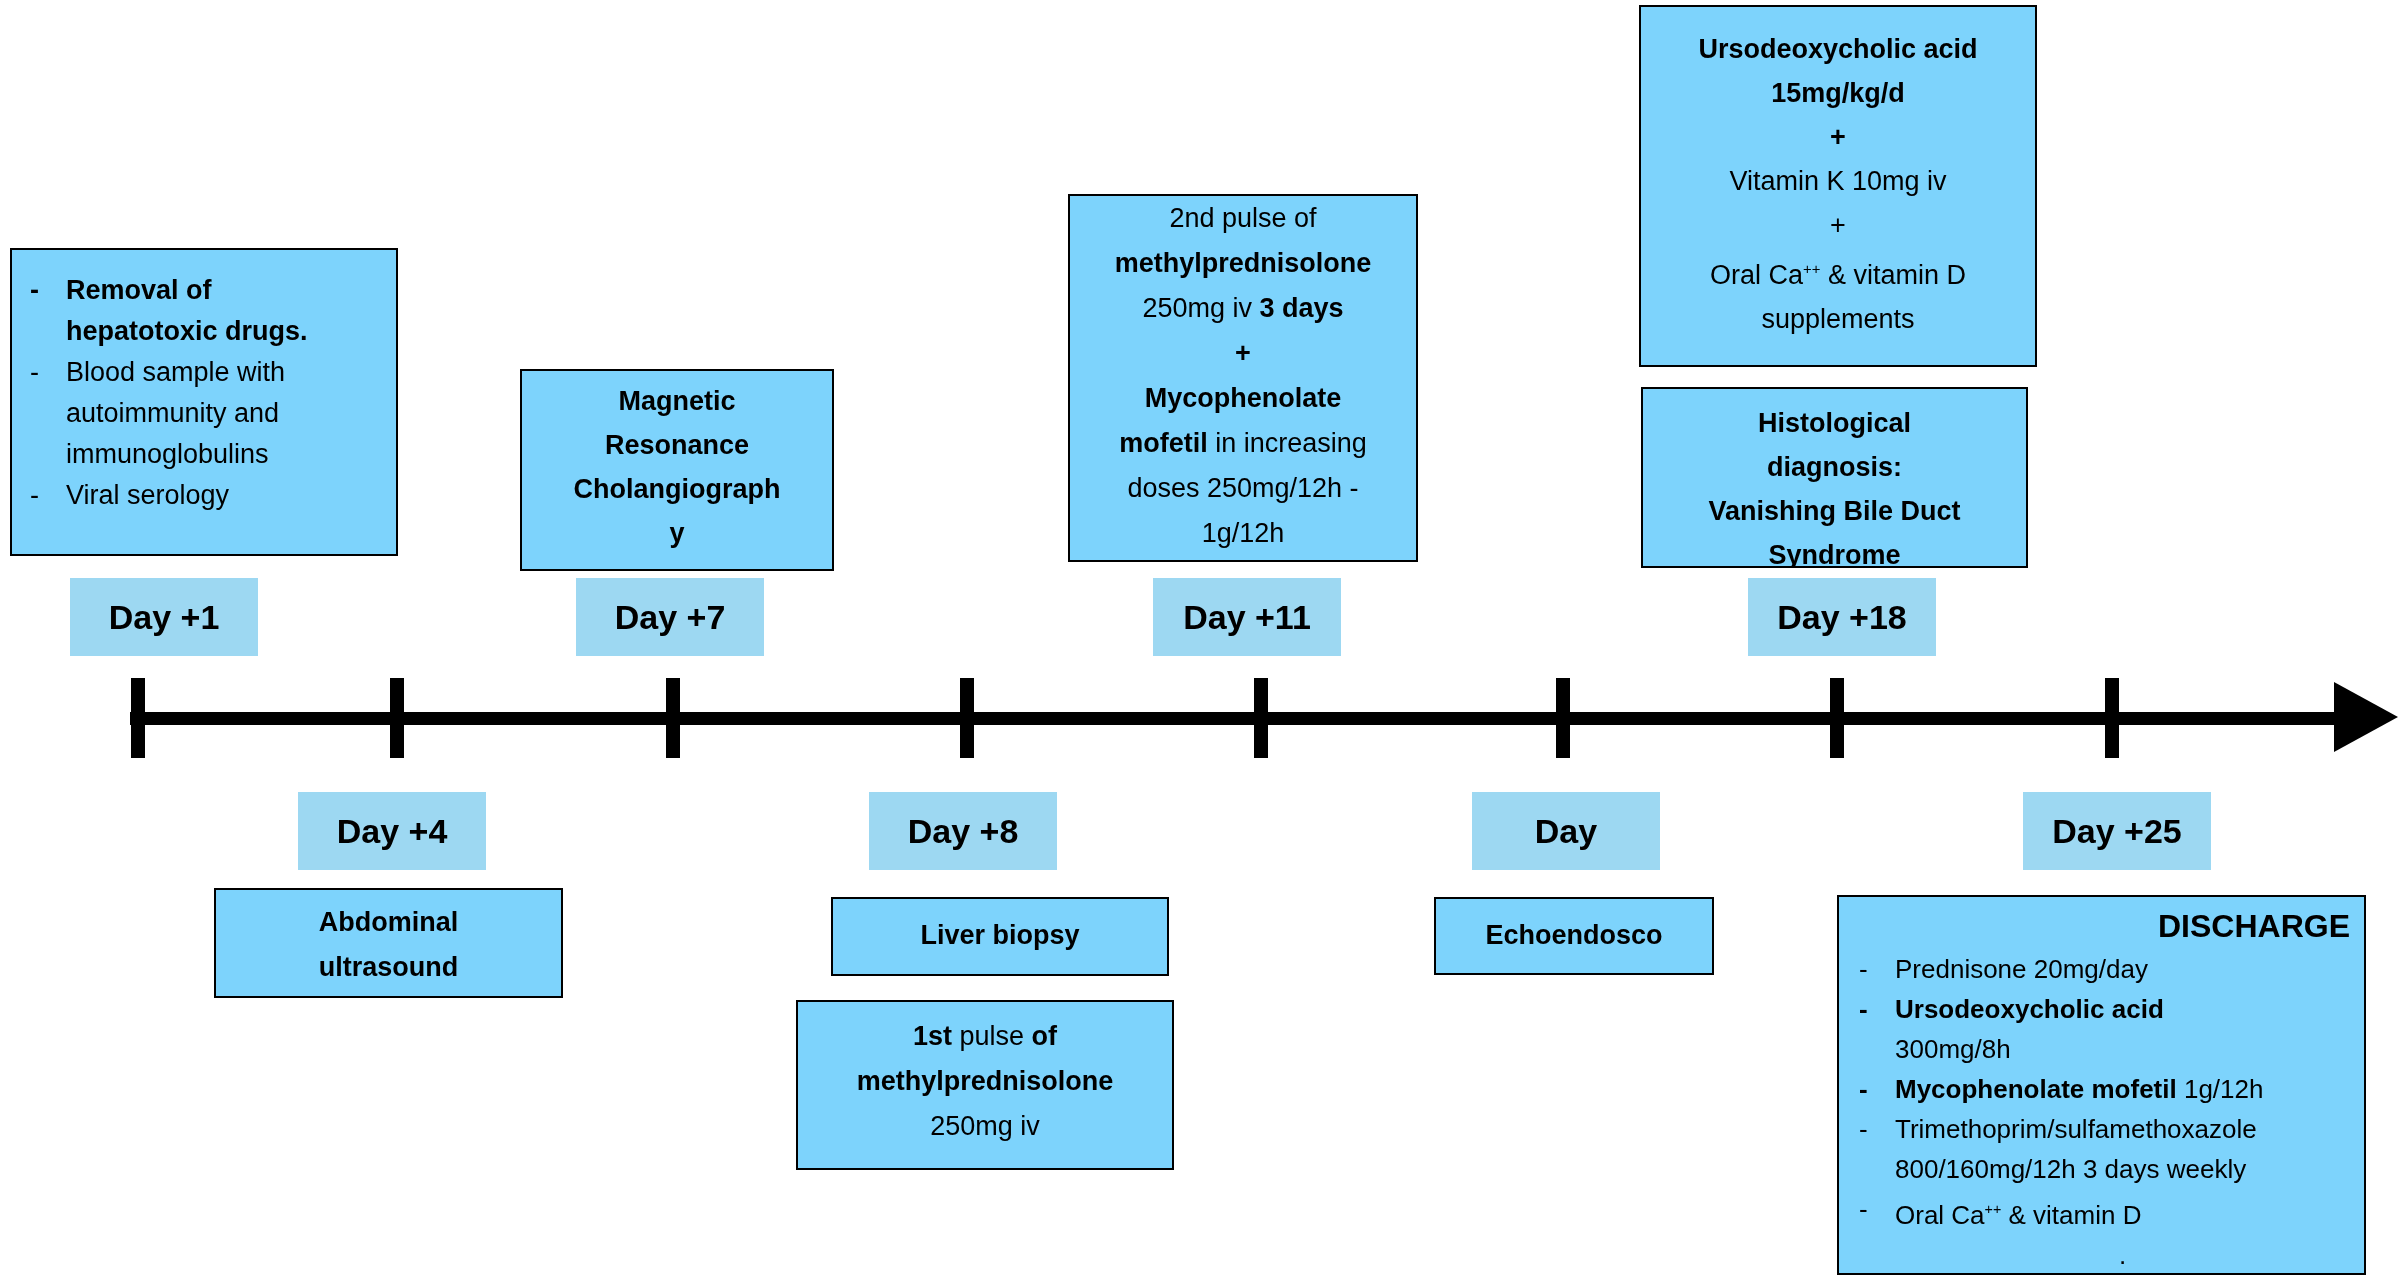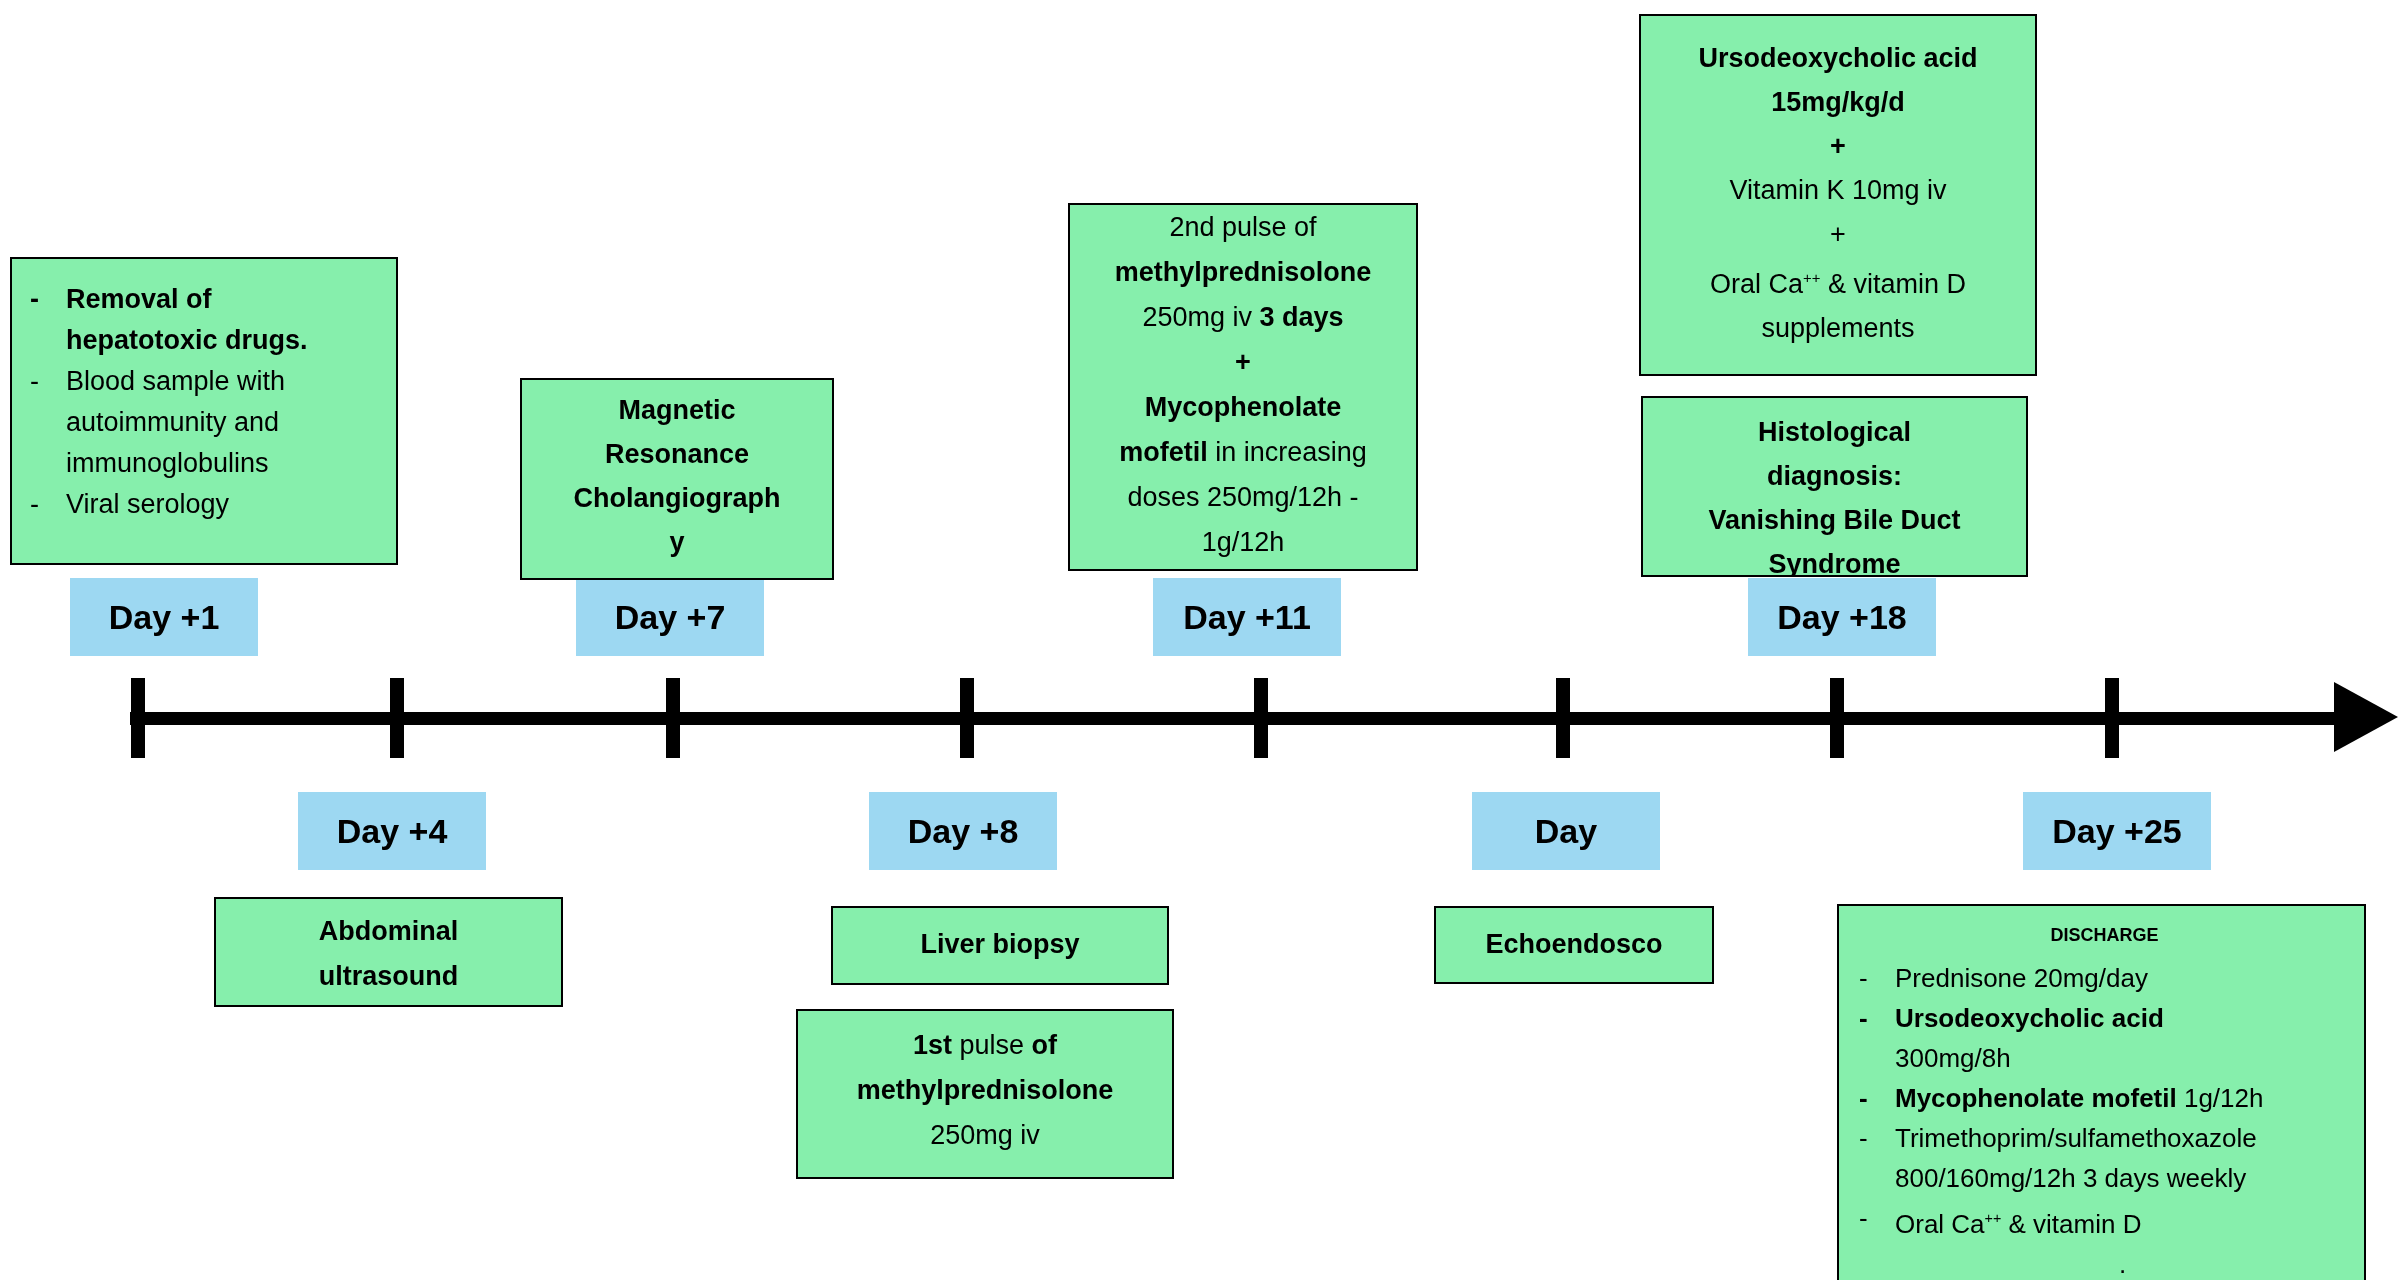--- a/index.html
+++ b/index.html
@@ -9,30 +9,30 @@
   }
   
   .axis{position:absolute;left:130px;top:712px;width:2212px;height:13px;background:#000;}
   .arrowhead{position:absolute;left:2334px;top:682px;width:0;height:0;
     border-left:64px solid #000;border-top:35px solid transparent;border-bottom:35px solid transparent;}
   .tick{position:absolute;top:678px;width:14px;height:80px;background:#000;}
   
   .day{position:absolute;width:188px;height:78px;background:var(--day_fill,#9DD8F2);
     font-weight:bold;font-size:34px;display:flex;align-items:center;justify-content:center;}
   
-  .box{position:absolute;background:#86efac;border:2px solid var(--border,#000);box-sizing:border-box;
-    font-size:27px;line-height:44px;overflow:hidden;margin-top:9px;}
+  .box{position:absolute;background:#7dd3fc;border:2px solid var(--border,#000);box-sizing:border-box;
+    font-size:27px;line-height:44px;overflow:hidden;}
   .center-text{text-align:center;}
   .b{font-weight:bold;}
   .sup{font-size:0.55em;vertical-align:super;}
   .bullet{display:flex;}
   .dash{width:36px;flex:none;}
   .cell{flex:1;}
   .cell.center{text-align:center;}
-  .dtitle{text-align:center;font-weight:bold;font-size:18px;line-height:46px;}
+  .dtitle{text-align:right;font-weight:bold;font-size:32px;line-height:46px;}
 </style>
 </head>
 <body>
 
 <div class="canvas">
 
   <div class="axis"></div>
   <div class="arrowhead"></div>
   <div class="tick" style="left:131px"></div>
   <div class="tick" style="left:390px"></div>

